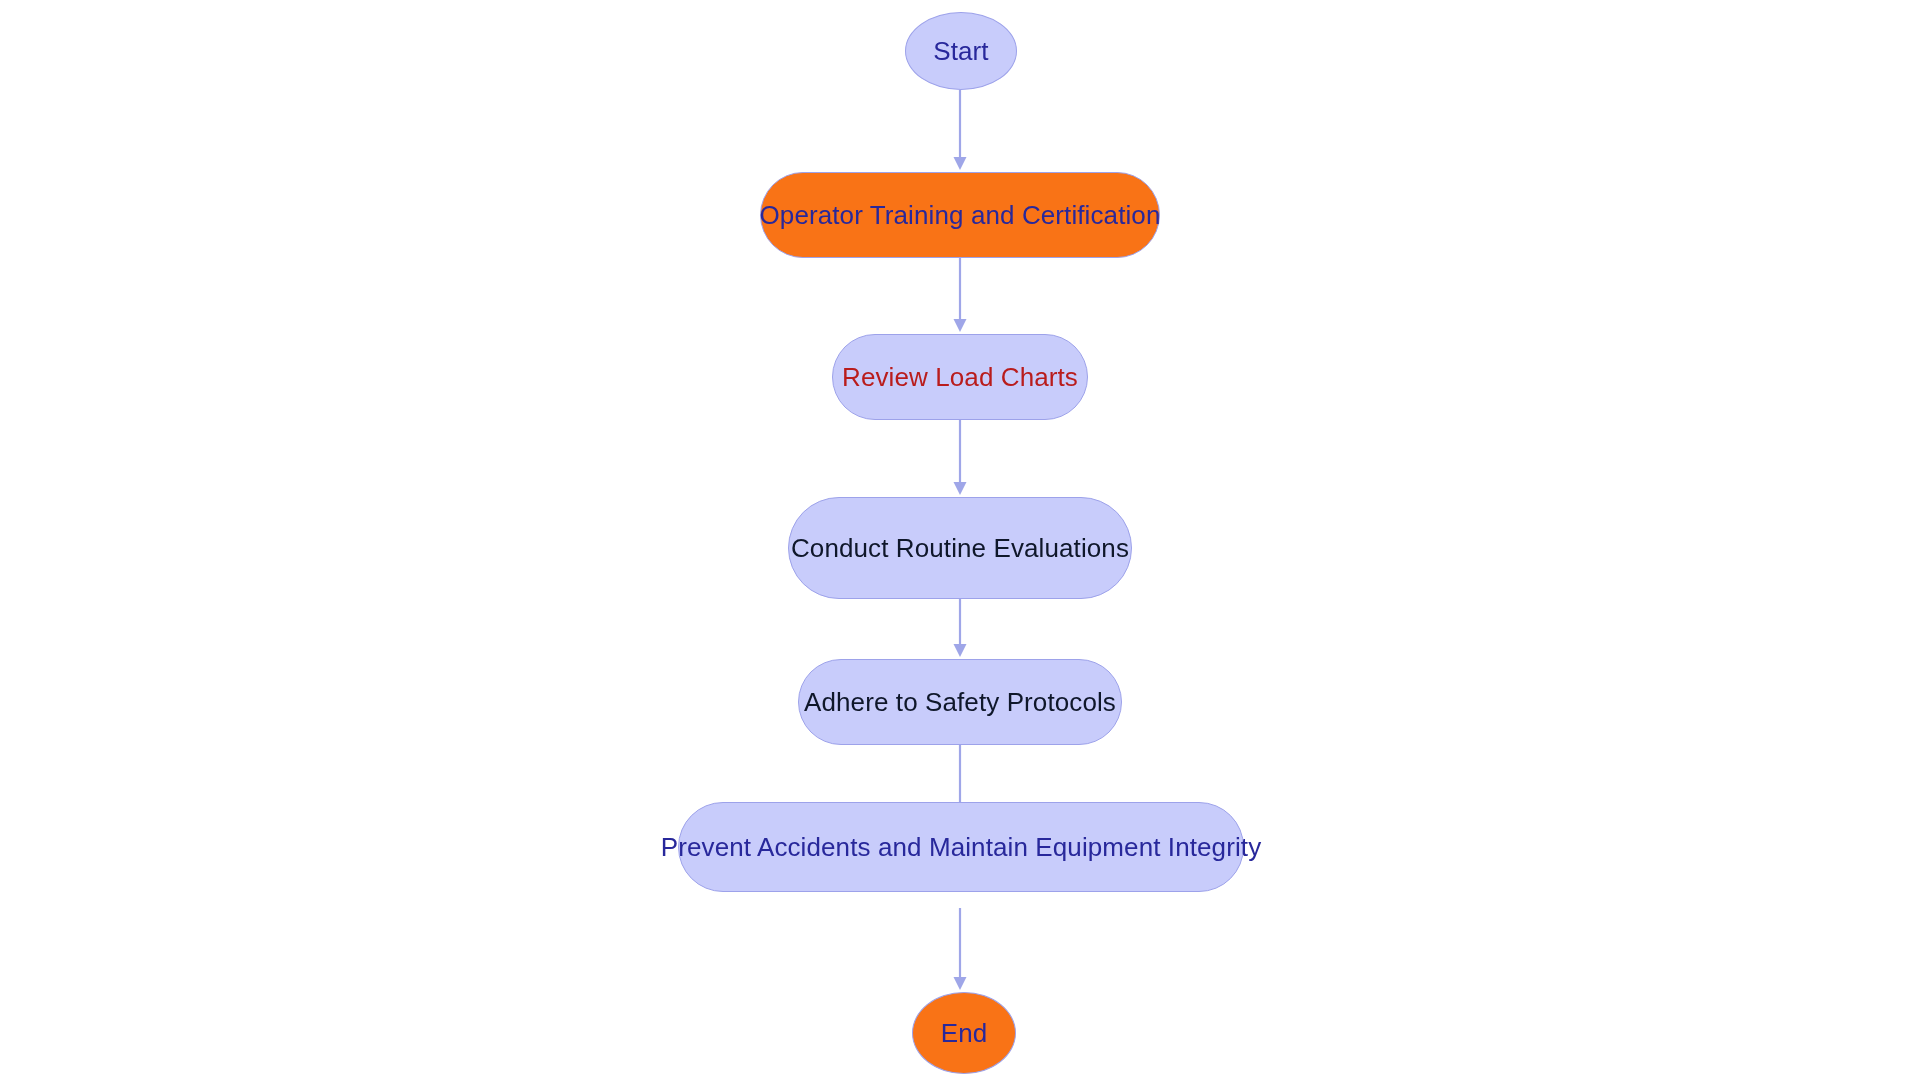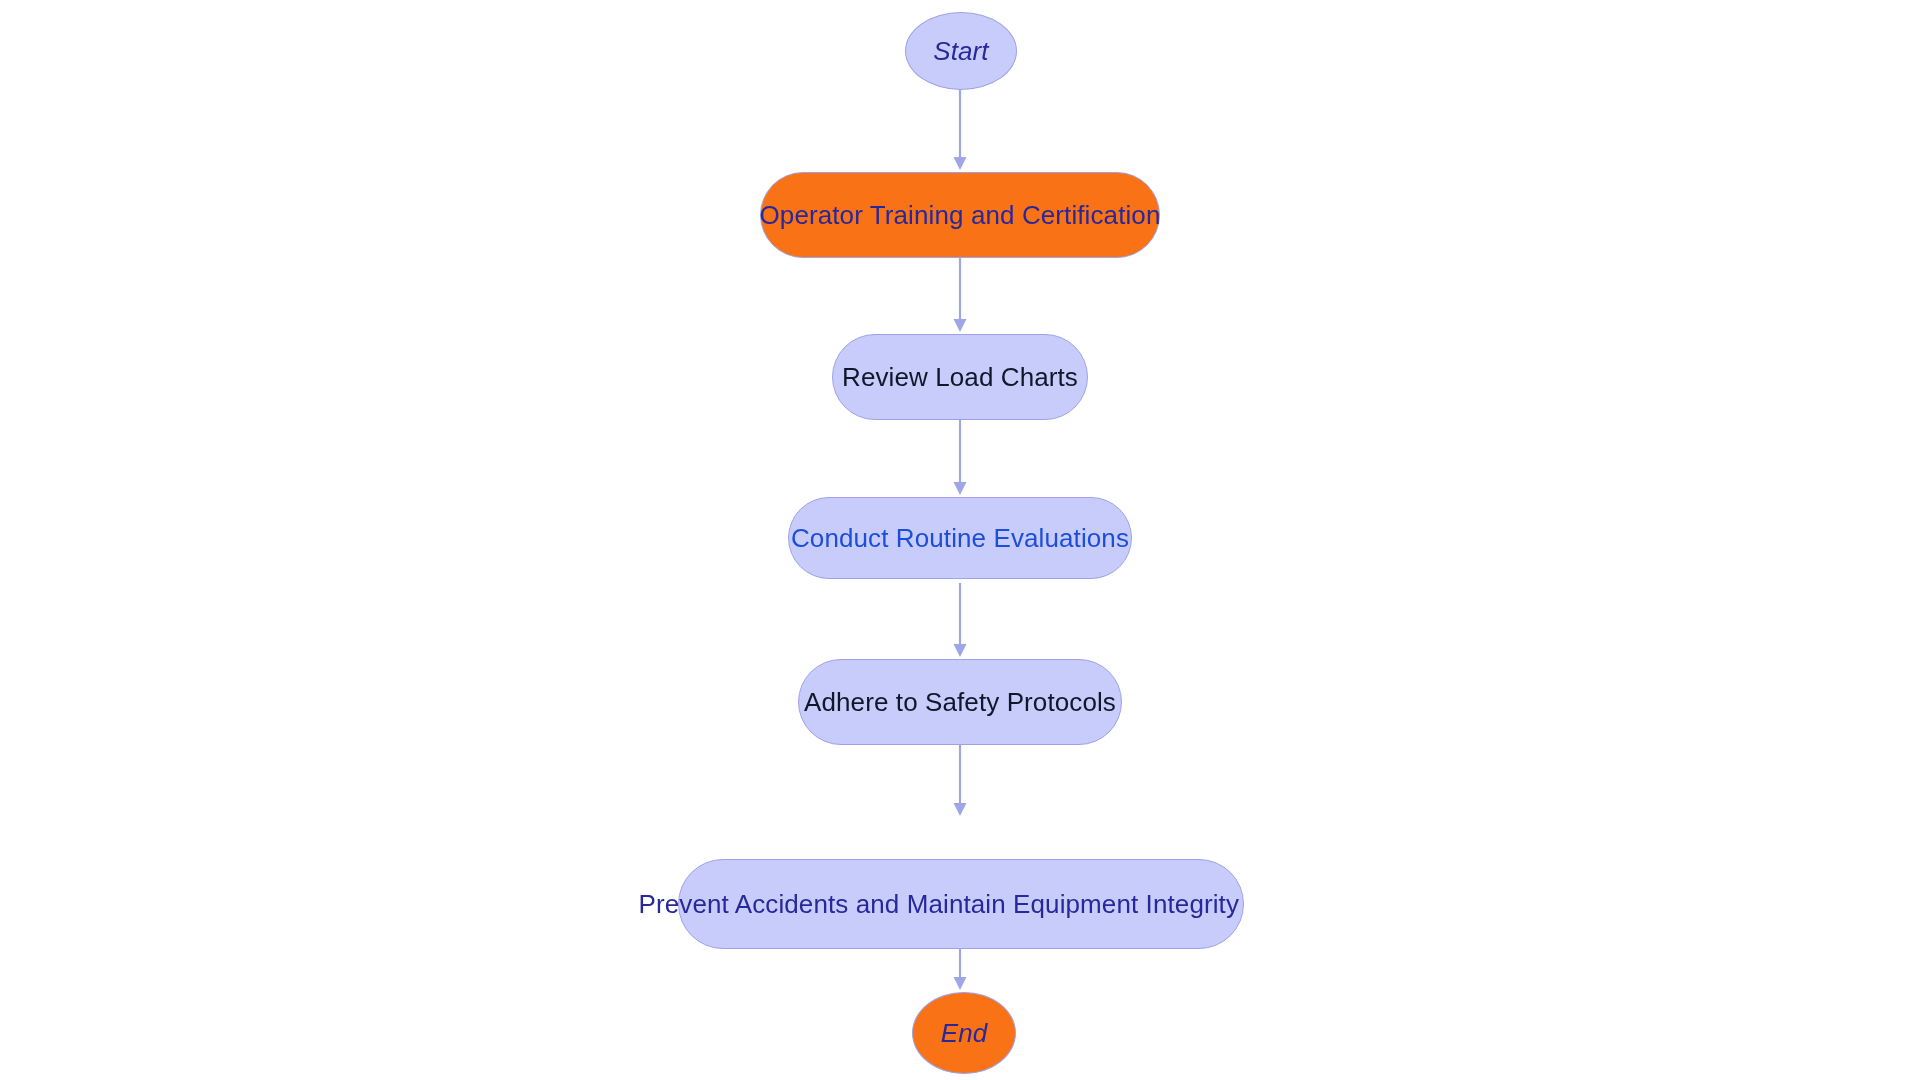--- a/index.html
+++ b/index.html
@@ -52,21 +52,20 @@
     text-align: center;
   }
   .node-label {
     display: block;
     padding: 0 4px;
   }
 
   
   .node.terminal {
     border-radius: 50% / 50%;
-    font-style: italic;
   }
 </style>
 </head>
 <body>
 
 <div id="flow-canvas">
 
   <svg id="connector-layer" width="1920" height="1080" viewBox="0 0 1920 1080" xmlns="http://www.w3.org/2000/svg">
       <g>
         <line x1="960" y1="90" x2="960" y2="157" stroke="#9fa6e8" stroke-width="2.2"></line>
@@ -94,30 +93,30 @@
       </g>
     </svg>
 
   <div id="node-layer">
       <div class="node terminal" style="left: 905px; top: 12px; width: 112px; height: 78px; background: rgb(200, 204, 251); border-color: rgb(157, 162, 234); color: rgb(40, 40, 155);">
         <span class="node-label">Start</span>
       </div>
       <div class="node" style="left: 760px; top: 172px; width: 400px; height: 86px; background: #f97316; border-color: rgb(157, 162, 234); color: rgb(40, 40, 155);">
         <span class="node-label">Operator Training and Certification</span>
       </div>
-      <div class="node" style="left: 832px; top: 334px; width: 256px; height: 86px; background: rgb(200, 204, 251); border-color: rgb(157, 162, 234); color: #0f172a;">
+      <div class="node" style="left: 832px; top: 334px; width: 256px; height: 86px; background: rgb(200, 204, 251); border-color: rgb(157, 162, 234); color: #b91c1c;">
         <span class="node-label">Review Load Charts</span>
       </div>
-      <div class="node" style="left: 788px; top: 497px; width: 344px; height: 82px; background: rgb(200, 204, 251); border-color: rgb(157, 162, 234); color: #1d4ed8;">
+      <div class="node" style="left: 788px; top: 497px; width: 344px; height: 102px; background: rgb(200, 204, 251); border-color: rgb(157, 162, 234); color: #0f172a;">
         <span class="node-label">Conduct Routine Evaluations</span>
       </div>
       <div class="node" style="left: 798px; top: 659px; width: 324px; height: 86px; background: rgb(200, 204, 251); border-color: rgb(157, 162, 234); color: #0f172a;">
         <span class="node-label">Adhere to Safety Protocols</span>
       </div>
-      <div class="node" style="left: 678px; top: 859px; width: 566px; height: 90px; background: rgb(200, 204, 251); border-color: rgb(157, 162, 234); color: rgb(40, 40, 155); justify-content: flex-end;">
+      <div class="node" style="left: 678px; top: 802px; width: 566px; height: 90px; background: rgb(200, 204, 251); border-color: rgb(157, 162, 234); color: rgb(40, 40, 155);">
         <span class="node-label">Prevent Accidents and Maintain Equipment Integrity</span>
       </div>
       <div class="node terminal" style="left: 912px; top: 992px; width: 104px; height: 82px; background: #f97316; border-color: rgb(157, 162, 234); color: rgb(40, 40, 155);">
         <span class="node-label">End</span>
       </div>
     </div>
 
 </div>
 
 </body></html>

